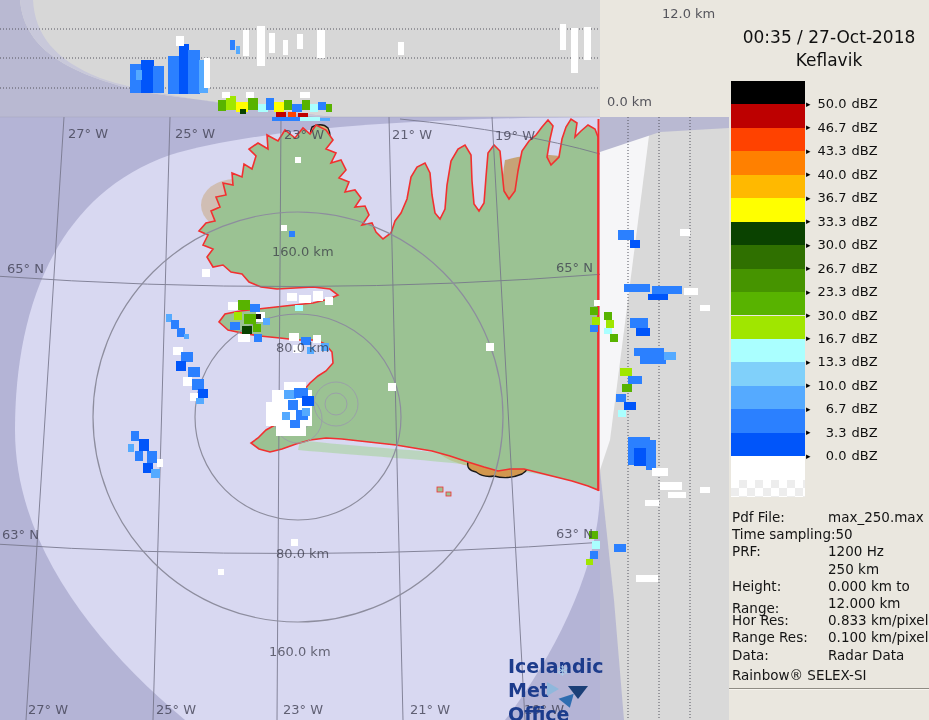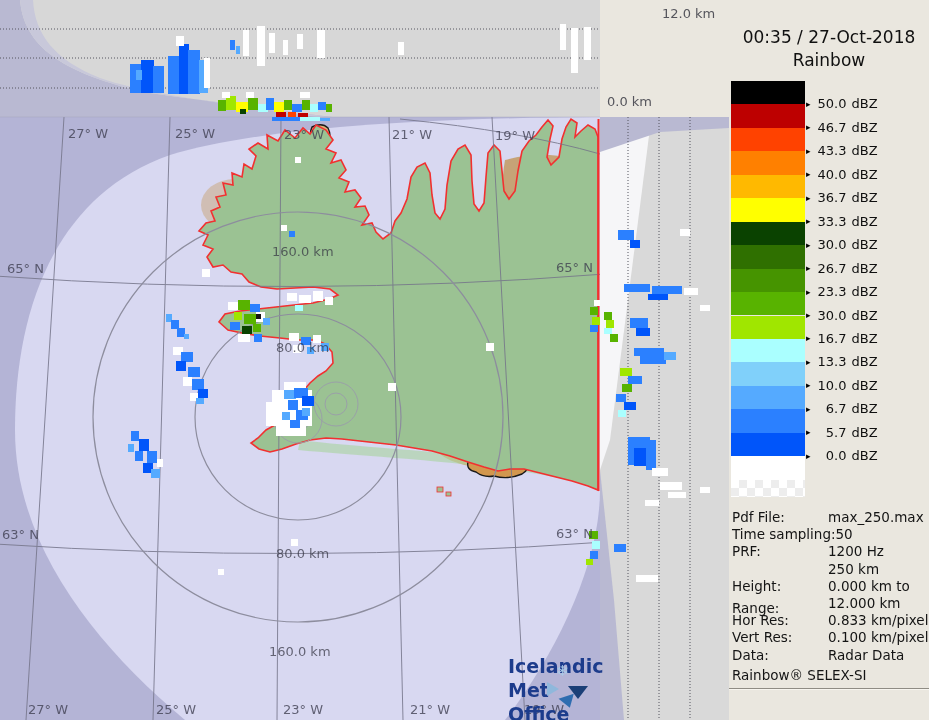--- a/index.html
+++ b/index.html
@@ -317,21 +317,21 @@
       <div class="lbl geo" style="left: 556px; top: 261px;">65° N</div>
       <div class="lbl geo" style="left: 2px; top: 528px;">63° N</div>
       <div class="lbl geo" style="left: 556px; top: 527px;">63° N</div>
       <div class="lbl ring" style="left: 272px; top: 209px;">160.0 km</div>
       <div class="lbl ring" style="left: 276px; top: 305px;">80.0 km</div>
       <div class="lbl ring" style="left: 276px; top: 511px;">80.0 km</div>
       <div class="lbl ring" style="left: 269px; top: 609px;">160.0 km</div>
     </div>
 
   <div class="lbl title" style="top:29px;">00:35 / 27-Oct-2018</div>
-  <div class="lbl title" style="top:52px;">Rainbow</div>
+  <div class="lbl title" style="top:52px;">Keflavik</div>
 
   <div id="legend">
       <div class="legend-swatch" style="top: 81px; height: 23.45px; background: rgb(0, 0, 0);"></div>
       <div class="legend-label" style="left: 806px; top: 96.45px;">
         <div class="arr">▸</div>
         <div class="val">50.0</div>
         <div class="unit">dBZ</div>
       </div>
       <div class="legend-swatch" style="top: 104.45px; height: 23.45px; background: rgb(189, 0, 0);"></div>
       <div class="legend-label" style="left: 806px; top: 119.9px;">
@@ -407,21 +407,21 @@
       </div>
       <div class="legend-swatch" style="top: 385.85px; height: 23.45px; background: rgb(85, 170, 255);"></div>
       <div class="legend-label" style="left: 806px; top: 401.3px;">
         <div class="arr">▸</div>
         <div class="val">6.7</div>
         <div class="unit">dBZ</div>
       </div>
       <div class="legend-swatch" style="top: 409.3px; height: 23.45px; background: rgb(43, 128, 255);"></div>
       <div class="legend-label" style="left: 806px; top: 424.75px;">
         <div class="arr">▸</div>
-        <div class="val">5.7</div>
+        <div class="val">3.3</div>
         <div class="unit">dBZ</div>
       </div>
       <div class="legend-swatch" style="top: 432.75px; height: 23.45px; background: rgb(0, 85, 250);"></div>
       <div class="legend-label" style="left: 806px; top: 448.2px;">
         <div class="arr">▸</div>
         <div class="val">0.0</div>
         <div class="unit">dBZ</div>
       </div>
       <div class="legend-swatch" style="top: 456.2px; height: 24px; background: rgb(255, 255, 255);"></div>
       <div class="checker" style="top: 480.2px; height: 17px;"></div>
@@ -432,21 +432,21 @@
       <div class="lbl meta" style="left: 732px; top: 527px;">Time sampling:50</div>
       <div class="lbl meta" style="left: 732px; top: 544.4px;">PRF:</div>
       <div class="lbl meta" style="left: 828px; top: 544.4px;">1200 Hz</div>
       <div class="lbl meta" style="left: 732px; top: 561.6px; margin-top: 39px;">Range:</div>
       <div class="lbl meta" style="left: 828px; top: 561.6px; text-align: right;">250 km</div>
       <div class="lbl meta" style="left: 732px; top: 578.8px;">Height:</div>
       <div class="lbl meta" style="left: 828px; top: 578.8px;">0.000 km to</div>
       <div class="lbl meta" style="left: 828px; top: 596px;">12.000 km</div>
       <div class="lbl meta" style="left: 732px; top: 613.2px;">Hor Res:</div>
       <div class="lbl meta" style="left: 828px; top: 613.2px;">0.833 km/pixel</div>
-      <div class="lbl meta" style="left: 732px; top: 630.4px;">Vert Res:</div>
+      <div class="lbl meta" style="left: 732px; top: 630.4px;">Range Res:</div>
       <div class="lbl meta" style="left: 828px; top: 630.4px;">0.100 km/pixel</div>
       <div class="lbl meta" style="left: 732px; top: 647.6px;">Data:</div>
       <div class="lbl meta" style="left: 828px; top: 647.6px;">Radar Data</div>
     </div>
   <div class="lbl meta" style="left:732px;top:668px;">Rainbow® SELEX-SI</div>
   <div class="groove" style="top:688px;"></div>
 
   <div class="logo-text" style="left:508px;top:655px;width:120px;">
     <div>Icelandic Met</div>
     <div>Office</div>

